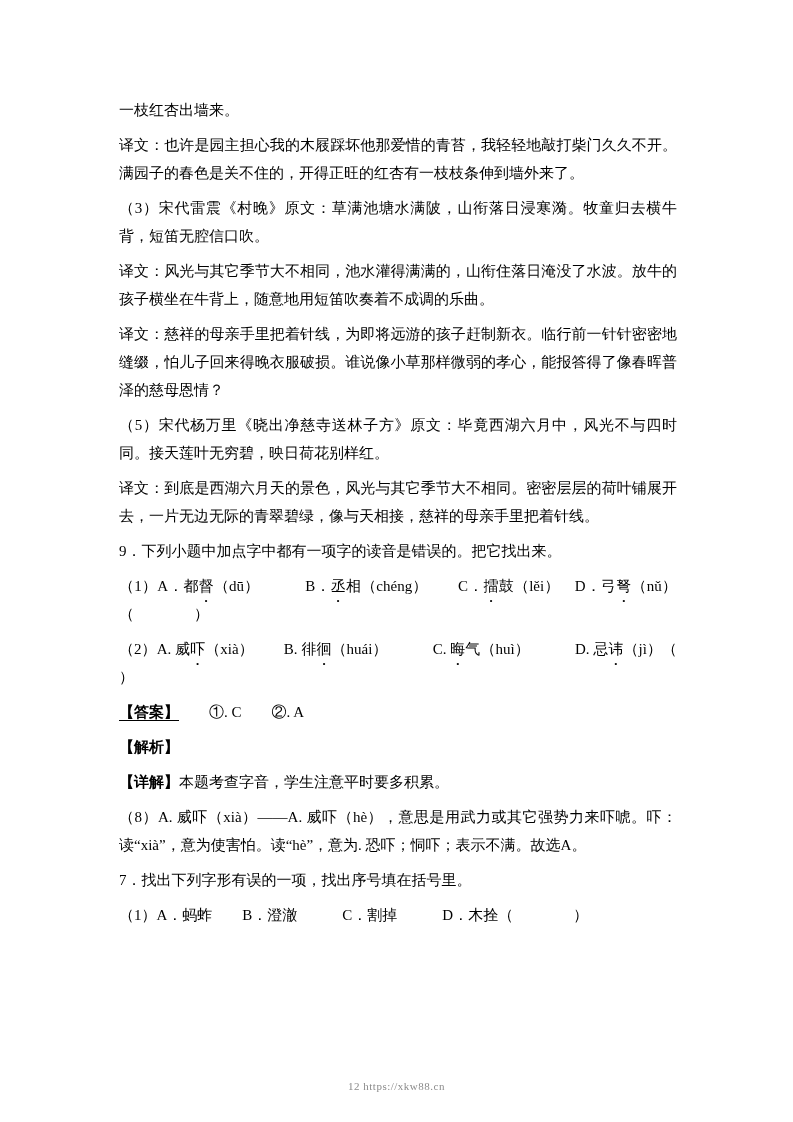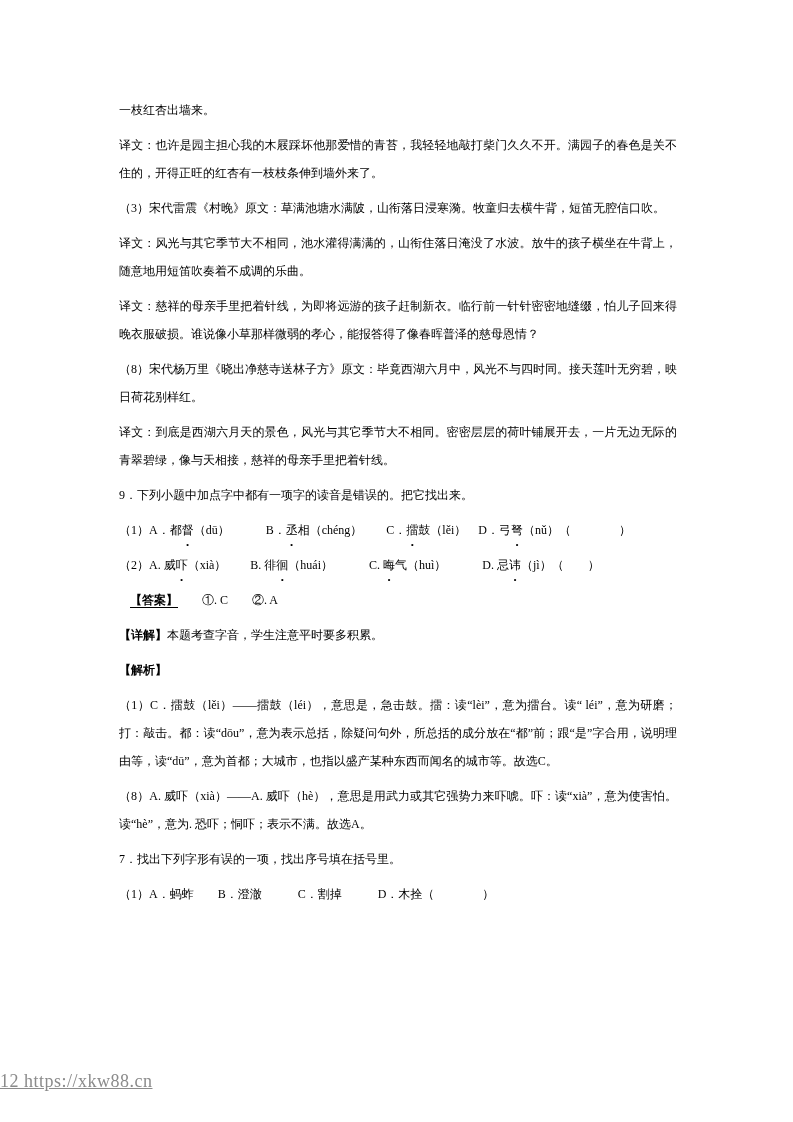--- a/index.html
+++ b/index.html
@@ -14,67 +14,65 @@
   }
   .content {
     position:absolute;
     left:119px;
     top:96px;
     width:558px;
     text-align:justify;
   }
   .content p {
     margin:0 0 7px 0;
-    font-size:12px;
+    font-size:15px;
     line-height:28px;
     word-break:break-all;
   }
   .content p b { font-weight:bold; }
-  .content p u { text-decoration:underline; text-underline-offset:3px;margin-left:11px; }
+  .content p u { text-decoration:underline; text-underline-offset:3px; }
   
   .emph { position:relative; display:inline-block; }
   .emph::after {
     content:"•";
     position:absolute;
     left:50%;
     bottom:-0.62em;
     transform:translateX(-50%);
     font-size:9px;
     line-height:1;
     color:#000;
   }
   .footer {
     position:absolute;
     left:0;
     bottom:30px;
     width:100%;
-    text-align:left;
-    font-size:18px;
+    text-align:center;
+    font-size:11px;
     color:#8b8b8b;
     letter-spacing:0.5px;
-    text-decoration:underline;
   }
 </style>
 </head>
 <body>
 
 <div class="page">
   <div class="content">
       <p>一枝红杏出墙来。</p>
       <p>译文：也许是园主担心我的木屐踩坏他那爱惜的青苔，我轻轻地敲打柴门久久不开。满园子的春色是关不住的，开得正旺的红杏有一枝枝条伸到墙外来了。</p>
       <p>（3）宋代雷震《村晚》原文：草满池塘水满陂，山衔落日浸寒漪。牧童归去横牛背，短笛无腔信口吹。</p>
       <p>译文：风光与其它季节大不相同，池水灌得满满的，山衔住落日淹没了水波。放牛的孩子横坐在牛背上，随意地用短笛吹奏着不成调的乐曲。</p>
       <p>译文：慈祥的母亲手里把着针线，为即将远游的孩子赶制新衣。临行前一针针密密地缝缀，怕儿子回来得晚衣服破损。谁说像小草那样微弱的孝心，能报答得了像春晖普泽的慈母恩情？</p>
-      <p>（8）宋代杨万里《晓出净慈寺送林子方》原文：毕竟西湖六月中，风光不与四时同。接天莲叶无穷碧，映日荷花别样红。</p>
+      <p>（5）宋代杨万里《晓出净慈寺送林子方》原文：毕竟西湖六月中，风光不与四时同。接天莲叶无穷碧，映日荷花别样红。</p>
       <p>译文：到底是西湖六月天的景色，风光与其它季节大不相同。密密层层的荷叶铺展开去，一片无边无际的青翠碧绿，像与天相接，慈祥的母亲手里把着针线。</p>
       <p>9．下列小题中加点字中都有一项字的读音是错误的。把它找出来。</p>
       <p>（1）A．都<span class="emph">督</span>（dū）　　　B．<span class="emph">丞</span>相（chéng）　　C．<span class="emph">擂</span>鼓（lěi）　D．弓<span class="emph">弩</span>（nǔ）（　　　　）</p>
       <p>（2）A. 威<span class="emph">吓</span>（xià）　　B. 徘<span class="emph">徊</span>（huái）　　　C. <span class="emph">晦</span>气（huì）　　　D. 忌<span class="emph">讳</span>（jì）（　　）</p>
       <p><u><b>【答案】</b></u>　　①. C　　②. A</p>
+      <p><b>【解析】</b></p>
       <p><b>【详解】</b>本题考查字音，学生注意平时要多积累。</p>
-      <p><b>【解析】</b></p>
-      <p>（1）C．擂鼓（lěi）——擂鼓（léi），意思是，急击鼓。擂：读“lèi”，意为擂台。读“ léi”，意为研磨；打：敲击。都：读“dōu”，意为表示总括，除疑问句外，所总括的成分放在“都”前；跟“是”字合用，说明理由等，读“dū”，意为首都；大城市，也指以盛产某种东西而闻名的城市等。故选C。</p>
       <p>（8）A. 威吓（xià）——A. 威吓（hè），意思是用武力或其它强势力来吓唬。吓：读“xià”，意为使害怕。读“hè”，意为. 恐吓；恫吓；表示不满。故选A。</p>
       <p>7．找出下列字形有误的一项，找出序号填在括号里。</p>
       <p>（1）A．蚂蚱　　B．澄澈　　　C．割掉　　　D．木拴（　　　　）</p>
     </div>
   <div class="footer">12 https://xkw88.cn</div>
 </div>
 
 </body></html>

